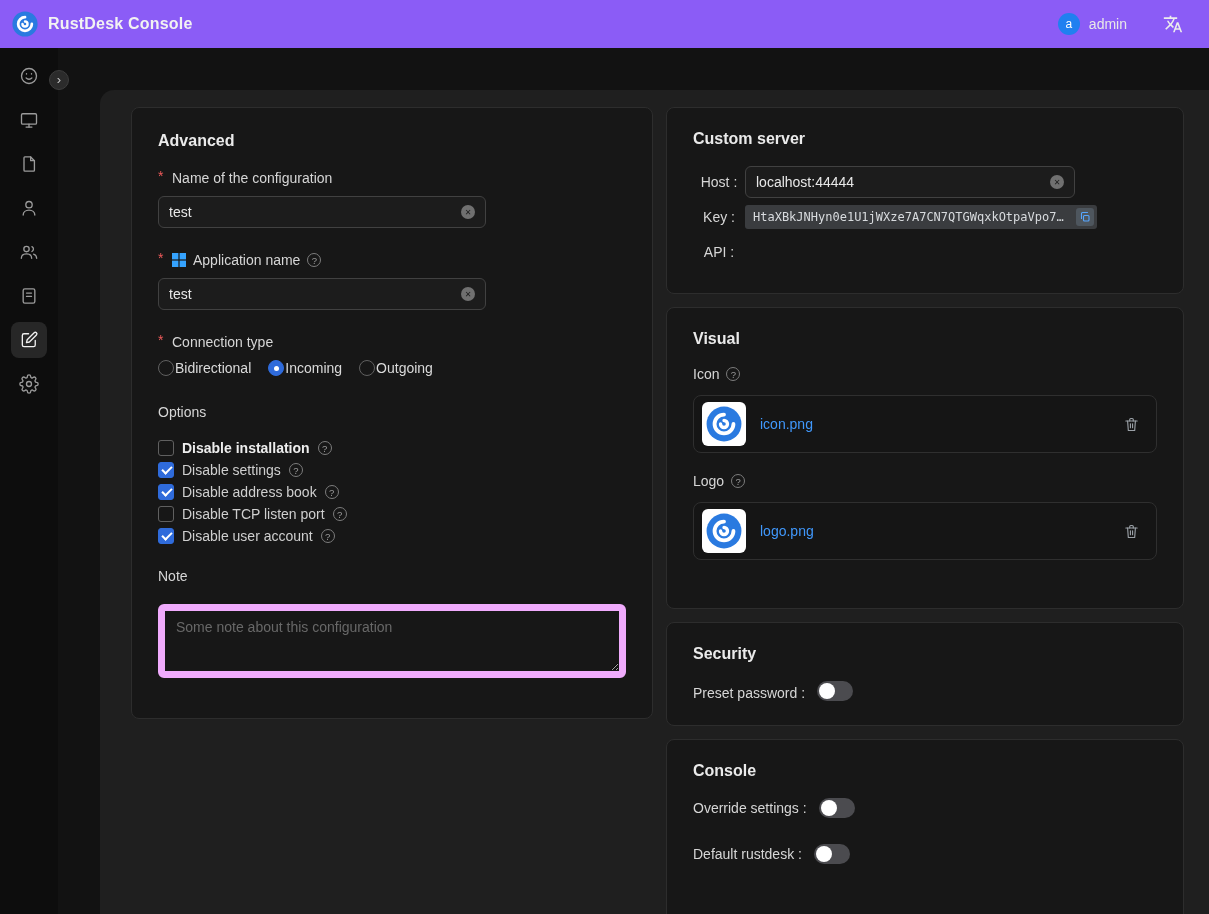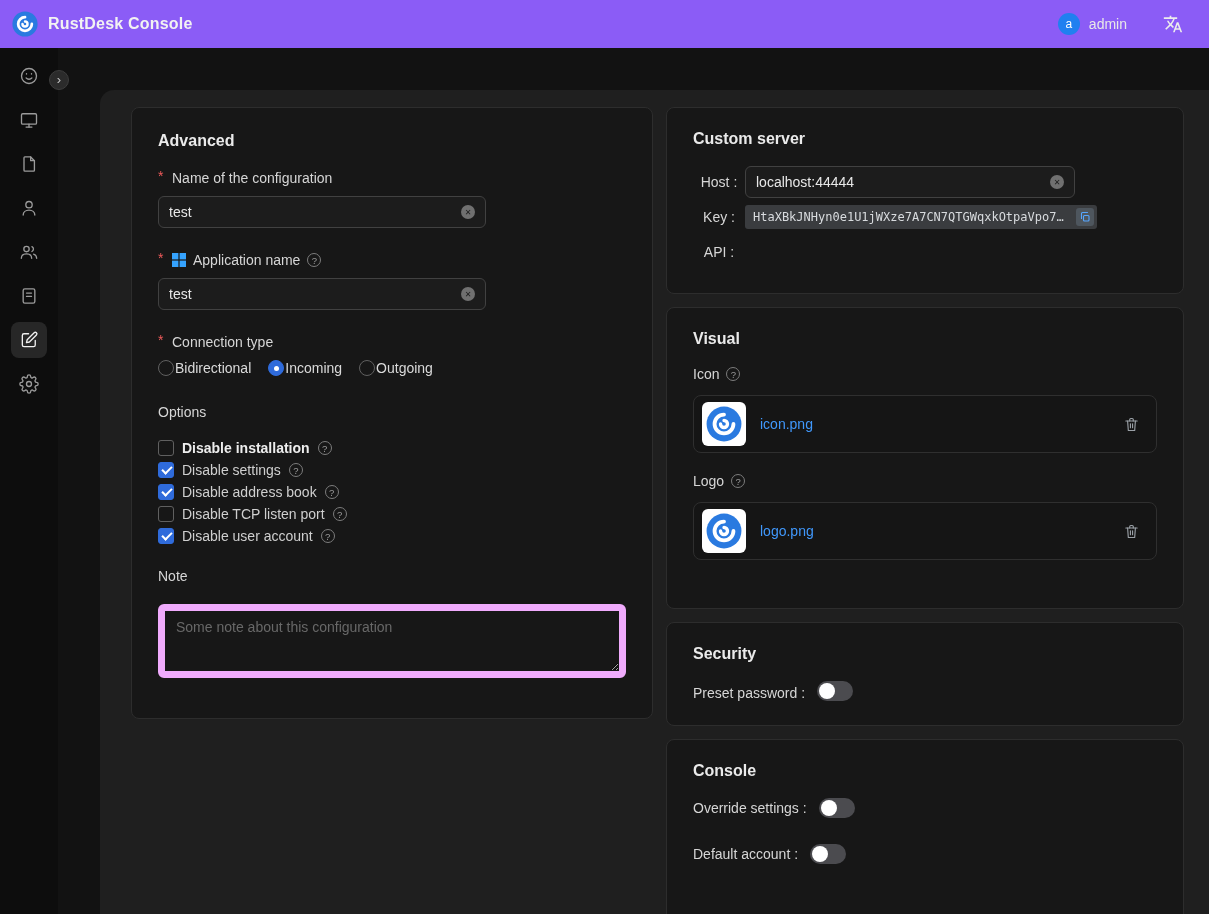--- a/index.html
+++ b/index.html
@@ -384,21 +384,21 @@
             </div>
           </section>
 
           <section class="card">
             <h2 class="card-title">Console</h2>
             <div class="toggle-row">
               <span class="lbl">Override settings :</span>
               <span class="toggle"></span>
             </div>
             <div class="toggle-row">
-              <span class="lbl">Default account :</span>
+              <span class="lbl">Default rustdesk :</span>
               <span class="toggle"></span>
             </div>
             <div style="height:60px"></div>
           </section>
 
         </div>
       </div>
     </div>
   </div>
 

